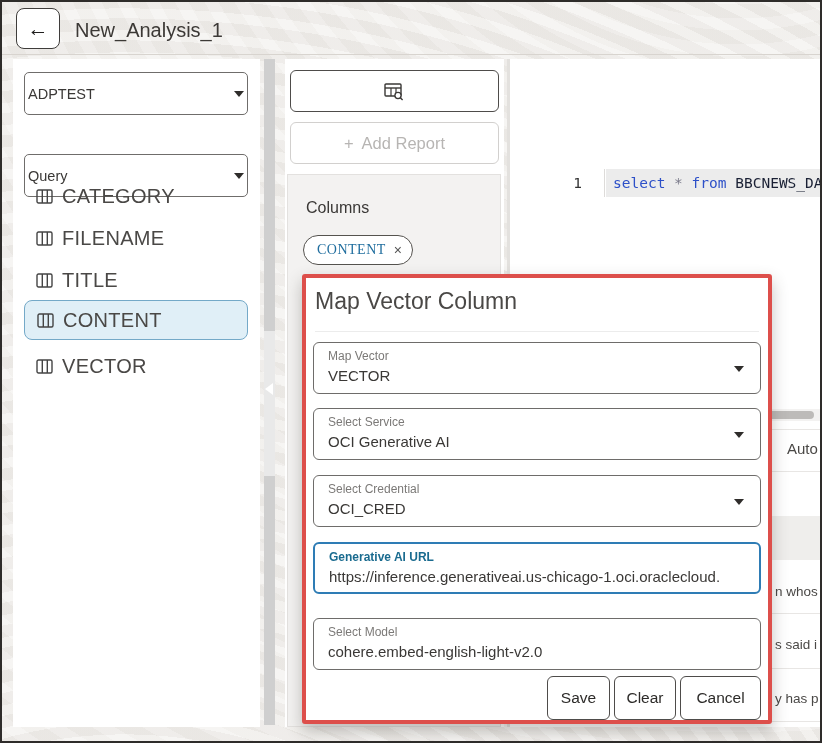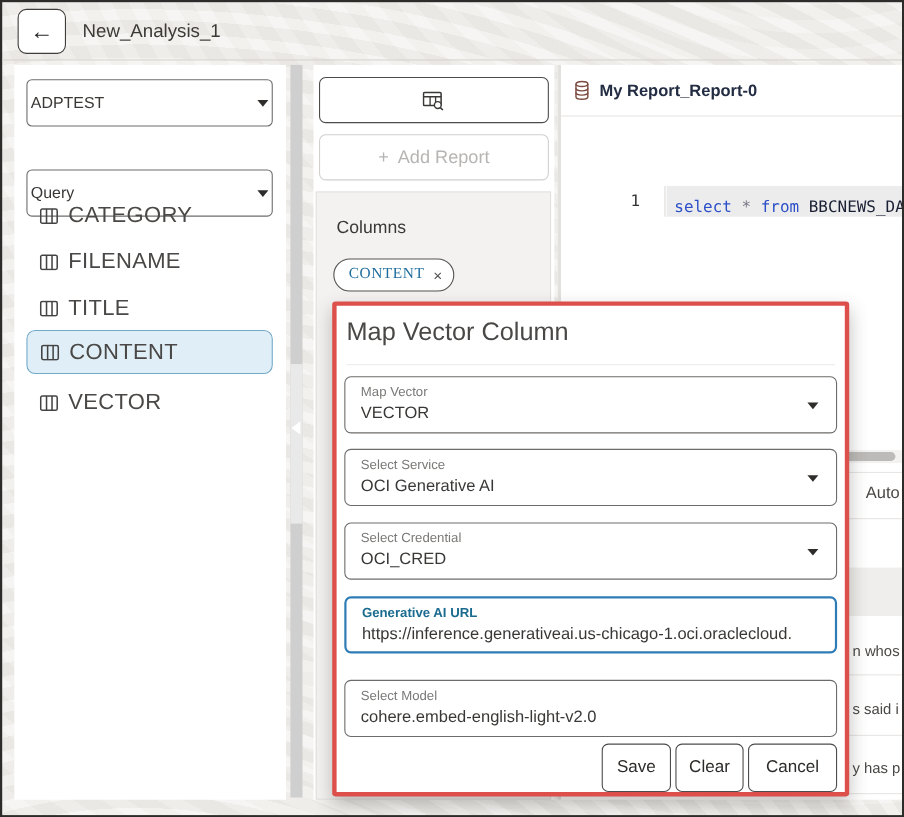--- a/index.html
+++ b/index.html
@@ -16,21 +16,21 @@
   }
 
   
   .topbar { position:absolute; left:0; top:0; width:100%; height:53px; border-bottom:1px solid #d8d4cf; }
   .back-btn {
     position:absolute; left:14px; top:6px; width:44px; height:41px;
     background:#fff; border:1.5px solid #3f3d3b; border-radius:8px;
     display:flex; align-items:center; justify-content:center;
     font-size:21px; color:#1f1e1d; cursor:pointer;
   }
-  .app-title { position:absolute; left:73px; top:17px; font-size:17px; color:#3c3936; }
+  .app-title { position:absolute; left:73px; top:17px; font-size:20px; color:#3c3936; }
 
   
   .panel { position:absolute; background:#fff; }
   .sidebar { left:11px; top:57px; width:247px; height:668px; }
   .splitter { position:absolute; left:262px; top:57px; width:11px; height:666px; background:#cfcfcf; }
   .splitter .gap { position:absolute; left:0; top:272px; width:11px; height:145px; background:#e9e9e9; }
   .splitter .collapse { position:absolute; left:1px; top:324px; width:0; height:0;
     border-top:6px solid transparent; border-bottom:6px solid transparent; border-right:8px solid #ffffff; cursor:pointer; }
   .midcol { left:283px; top:57px; width:219px; height:668px; }
   .rightpanel { left:505px; top:57px; width:315px; height:668px; border-left:3px solid #e3e1de; }
@@ -61,21 +61,21 @@
   .chip .chip-lbl { font-family:"Liberation Serif", serif; font-size:14px; color:#1f6d9e; letter-spacing:0.5px; }
   .chip .chip-x { font-size:14px; color:#555; cursor:pointer; }
 
   
   .rep-header { position:absolute; left:0; top:0; width:100%; height:47px; border-bottom:1px solid #e8e6e4;
     display:flex; align-items:center; gap:9px; padding-left:12px; }
   .rep-title { font-size:15px; font-weight:bold; color:#222c42; }
   .code-row { position:absolute; left:0; top:110px; width:100%; height:28px; font-family:"DejaVu Sans Mono", monospace; font-size:14.5px; }
   .gutter { position:absolute; left:0; top:0; width:95px; height:28px; background:#fff; border-right:1px solid #dddbd9;
     display:flex; align-items:center; justify-content:flex-end; padding-right:22px; color:#333; }
-  .code-line { position:absolute; left:96px; top:0; right:0; height:28px; background:#ececec; display:flex; align-items:flex-end; padding-left:7px; white-space:pre; }
+  .code-line { position:absolute; left:96px; top:0; right:0; height:28px; background:#ececec; display:flex; align-items:center; padding-left:7px; white-space:pre; }
   .tok-kw { color:#2d50c8; } .tok-op { color:#7a7a8a; } .tok-id { color:#1a2034; }
   .hscroll { position:absolute; left:0; top:350px; width:100%; height:12px; background:#f3f2f1; }
   .hscroll .thumb { position:absolute; left:4px; top:2px; width:96%; height:8px; background:#bdbbb9; border-radius:4px; }
   .bg-divider { position:absolute; left:0; width:100%; height:1px; background:#e8e6e4; }
   .bg-tab { position:absolute; left:277px; top:381px; font-size:15px; color:#4a4846; white-space:nowrap; cursor:pointer; }
   .bg-band { position:absolute; left:0; top:457px; width:100%; height:44px; background:#efeeec; }
   .bg-frag { position:absolute; left:265px; font-size:13.5px; color:#4a4846; white-space:nowrap; }
 
   
   .dialog { position:absolute; left:300px; top:272px; width:470px; height:450px; background:#fff;
@@ -181,29 +181,20 @@
     <div class="columns-panel">
       <div class="columns-title">Columns</div>
       <div class="chip">
         <span class="chip-lbl">CONTENT</span>
         <span class="chip-x">×</span>
       </div>
     </div>
   </div>
 
   <div class="panel rightpanel">
-    <div class="rep-header">
-      <svg width="14" height="19" viewBox="0 0 14 19">
-        <ellipse cx="7" cy="3.4" rx="5.4" ry="2.3" fill="none" stroke="#7a4a3e" stroke-width="1.3"></ellipse>
-        <path d="M1.6 3.4 V15 c0 1.3 2.4 2.3 5.4 2.3 s5.4 -1 5.4 -2.3 V3.4" fill="none" stroke="#7a4a3e" stroke-width="1.3"></path>
-        <path d="M1.6 7.3 c0 1.3 2.4 2.3 5.4 2.3 s5.4 -1 5.4 -2.3" fill="none" stroke="#7a4a3e" stroke-width="1.3"></path>
-        <path d="M1.6 11.2 c0 1.3 2.4 2.3 5.4 2.3 s5.4 -1 5.4 -2.3" fill="none" stroke="#7a4a3e" stroke-width="1.3"></path>
-      </svg>
-      <span class="rep-title">My Report_Report-0</span>
-    </div>
 
     <div class="code-row">
       <div class="gutter">1</div>
       <div class="code-line"><span class="tok-kw">select </span><span class="tok-op">* </span><span class="tok-kw">from </span><span class="tok-id">BBCNEWS_DAT</span></div>
     </div>
 
     <div class="hscroll">
         <div class="thumb"></div>
       </div>
     <div class="bg-divider" style="top:370px;"></div>

